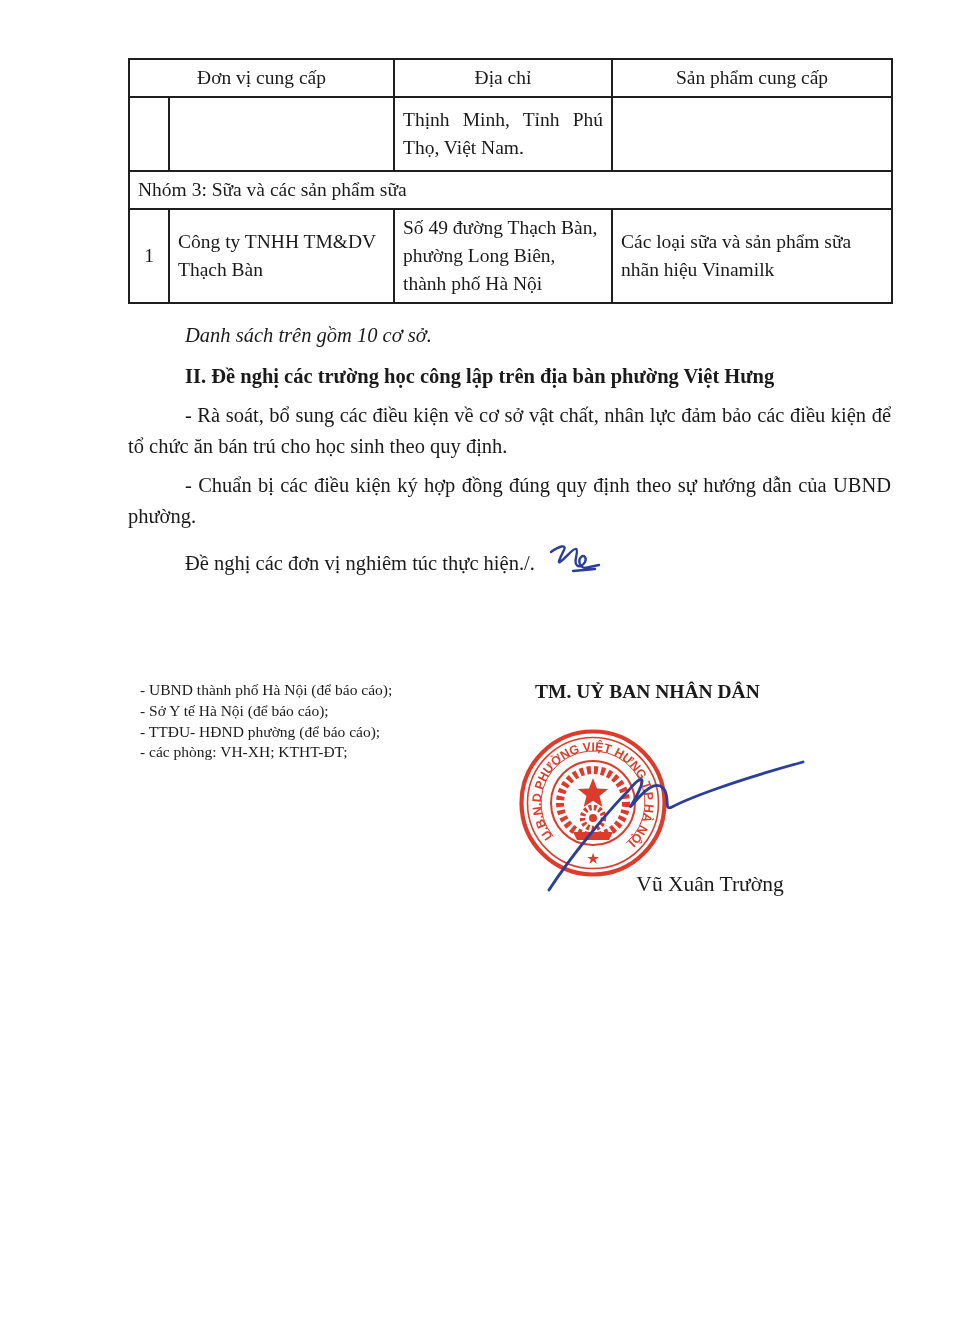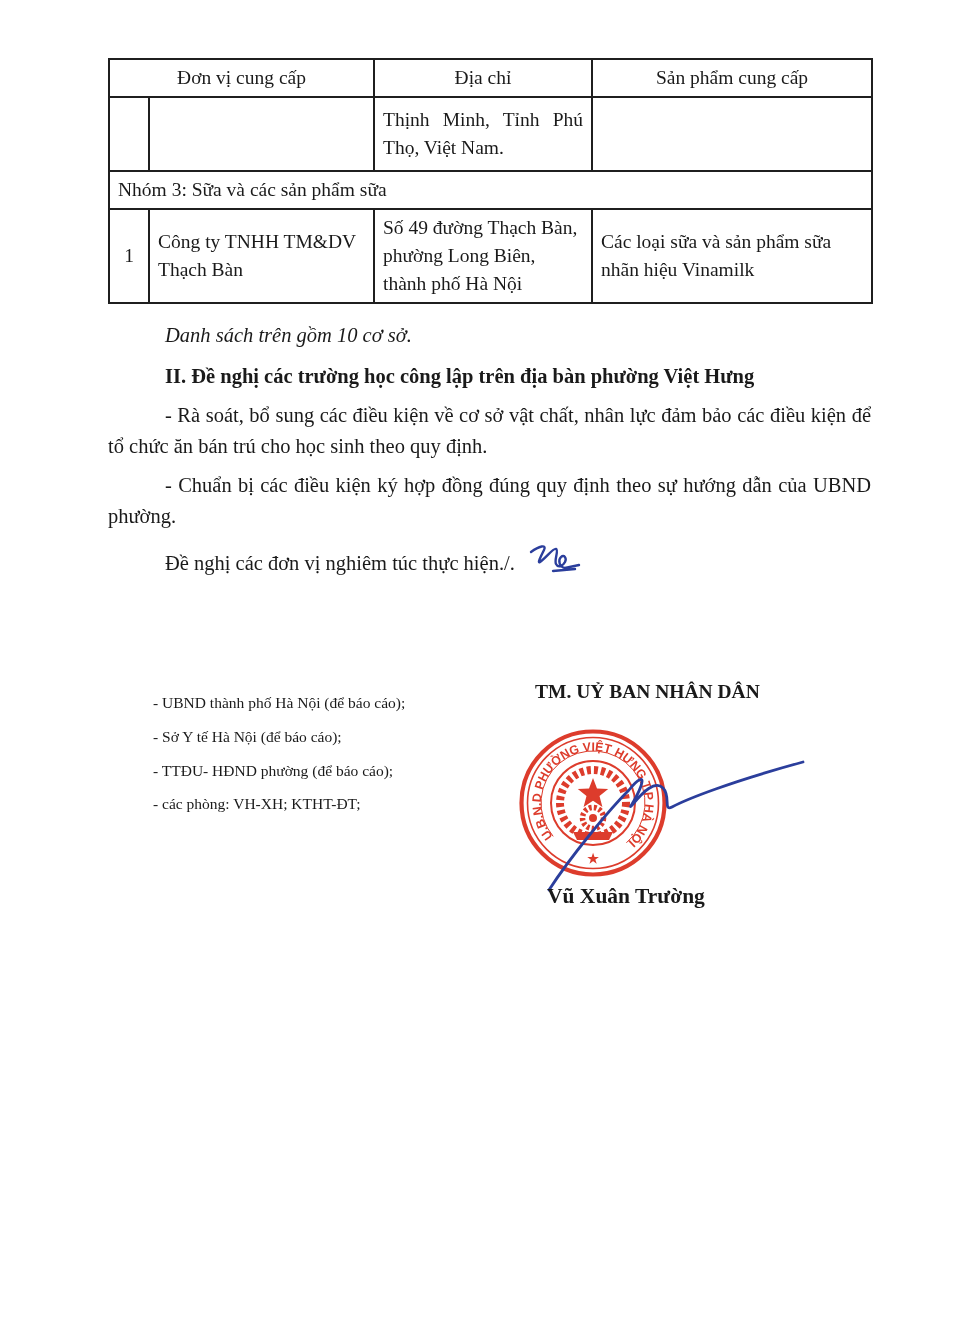--- a/index.html
+++ b/index.html
@@ -9,21 +9,21 @@
   }
   html,body{margin:0;padding:0;background:#fff;}
   .page{
     position:relative;
     width:972px;height:1339px;
     background:#fff;
     font-family:"Liberation Serif","DejaVu Serif",serif;
     color:var(--ink);
     overflow:hidden;
   }
-  .content{position:absolute;left:108px;top:58px;width:763px;}
+  .content{position:absolute;left:128px;top:58px;width:763px;}
 
   
   table.supplier{border-collapse:collapse;width:763px;table-layout:fixed;}
   table.supplier td,table.supplier th{
     border:2px solid #1f1f1f;
     font-size:19.5px;line-height:28px;
     padding:4px 8px;vertical-align:middle;
     font-weight:normal;
   }
   th.h{font-weight:bold;text-align:center;padding:2px 4px;line-height:26px;}
@@ -41,27 +41,27 @@
   
   .note{margin:16px 0 0 0;font-style:italic;font-size:20.5px;line-height:31px;text-indent:57px;}
   .heading{margin:10px 0 0 0;font-weight:bold;font-size:20.5px;line-height:31px;text-indent:57px;}
   .para{margin:8px 0 0 0;font-size:20.5px;line-height:31px;text-align:justify;text-indent:57px;}
   .closing{margin:8px 0 0 0;font-size:20.5px;line-height:31px;text-indent:57px;}
   .paraph{display:inline-block;vertical-align:-8px;margin-left:8px;}
 
   
   .recipients{position:absolute;left:140px;top:680px;width:340px;}
   .recipients .r-title{font-weight:bold;font-style:italic;font-size:17.5px;line-height:22px;margin:0;}
-  .recipients .r-item{font-size:15.5px;line-height:20.8px;margin:13px;}
+  .recipients .r-item{font-size:15.5px;line-height:20.8px;margin:0;}
 
   .signblock{position:absolute;left:535px;top:678px;width:350px;}
   .signblock .authority{font-weight:bold;font-size:19.5px;line-height:27px;margin:0;}
   .signblock .position{font-weight:bold;font-size:19.5px;line-height:27px;margin:0;}
-  .signer-name{position:absolute;left:535px;top:872px;width:350px;text-align:left;
-    font-weight:bold;font-size:21.5px;margin:12px;}
+  .signer-name{position:absolute;left:535px;top:872px;width:350px;text-align:center;
+    font-weight:normal;font-size:21.5px;margin:0;}
 
   .stamp{position:absolute;left:517px;top:727px;width:152px;height:152px;}
   .stamp .ring-text{font-family:"Liberation Sans","DejaVu Sans",sans-serif;
     font-size:12.5px;font-weight:bold;fill:var(--stamp);}
   .stamp .ring-star{font-size:13px;fill:var(--stamp);font-weight:bold;}
   .stamp circle,.stamp path.ln{stroke:var(--stamp);fill:none;}
   .stamp .solid{fill:var(--stamp);stroke:none;}
 
   .signature{position:absolute;left:525px;top:738px;width:300px;height:165px;}
 </style>

